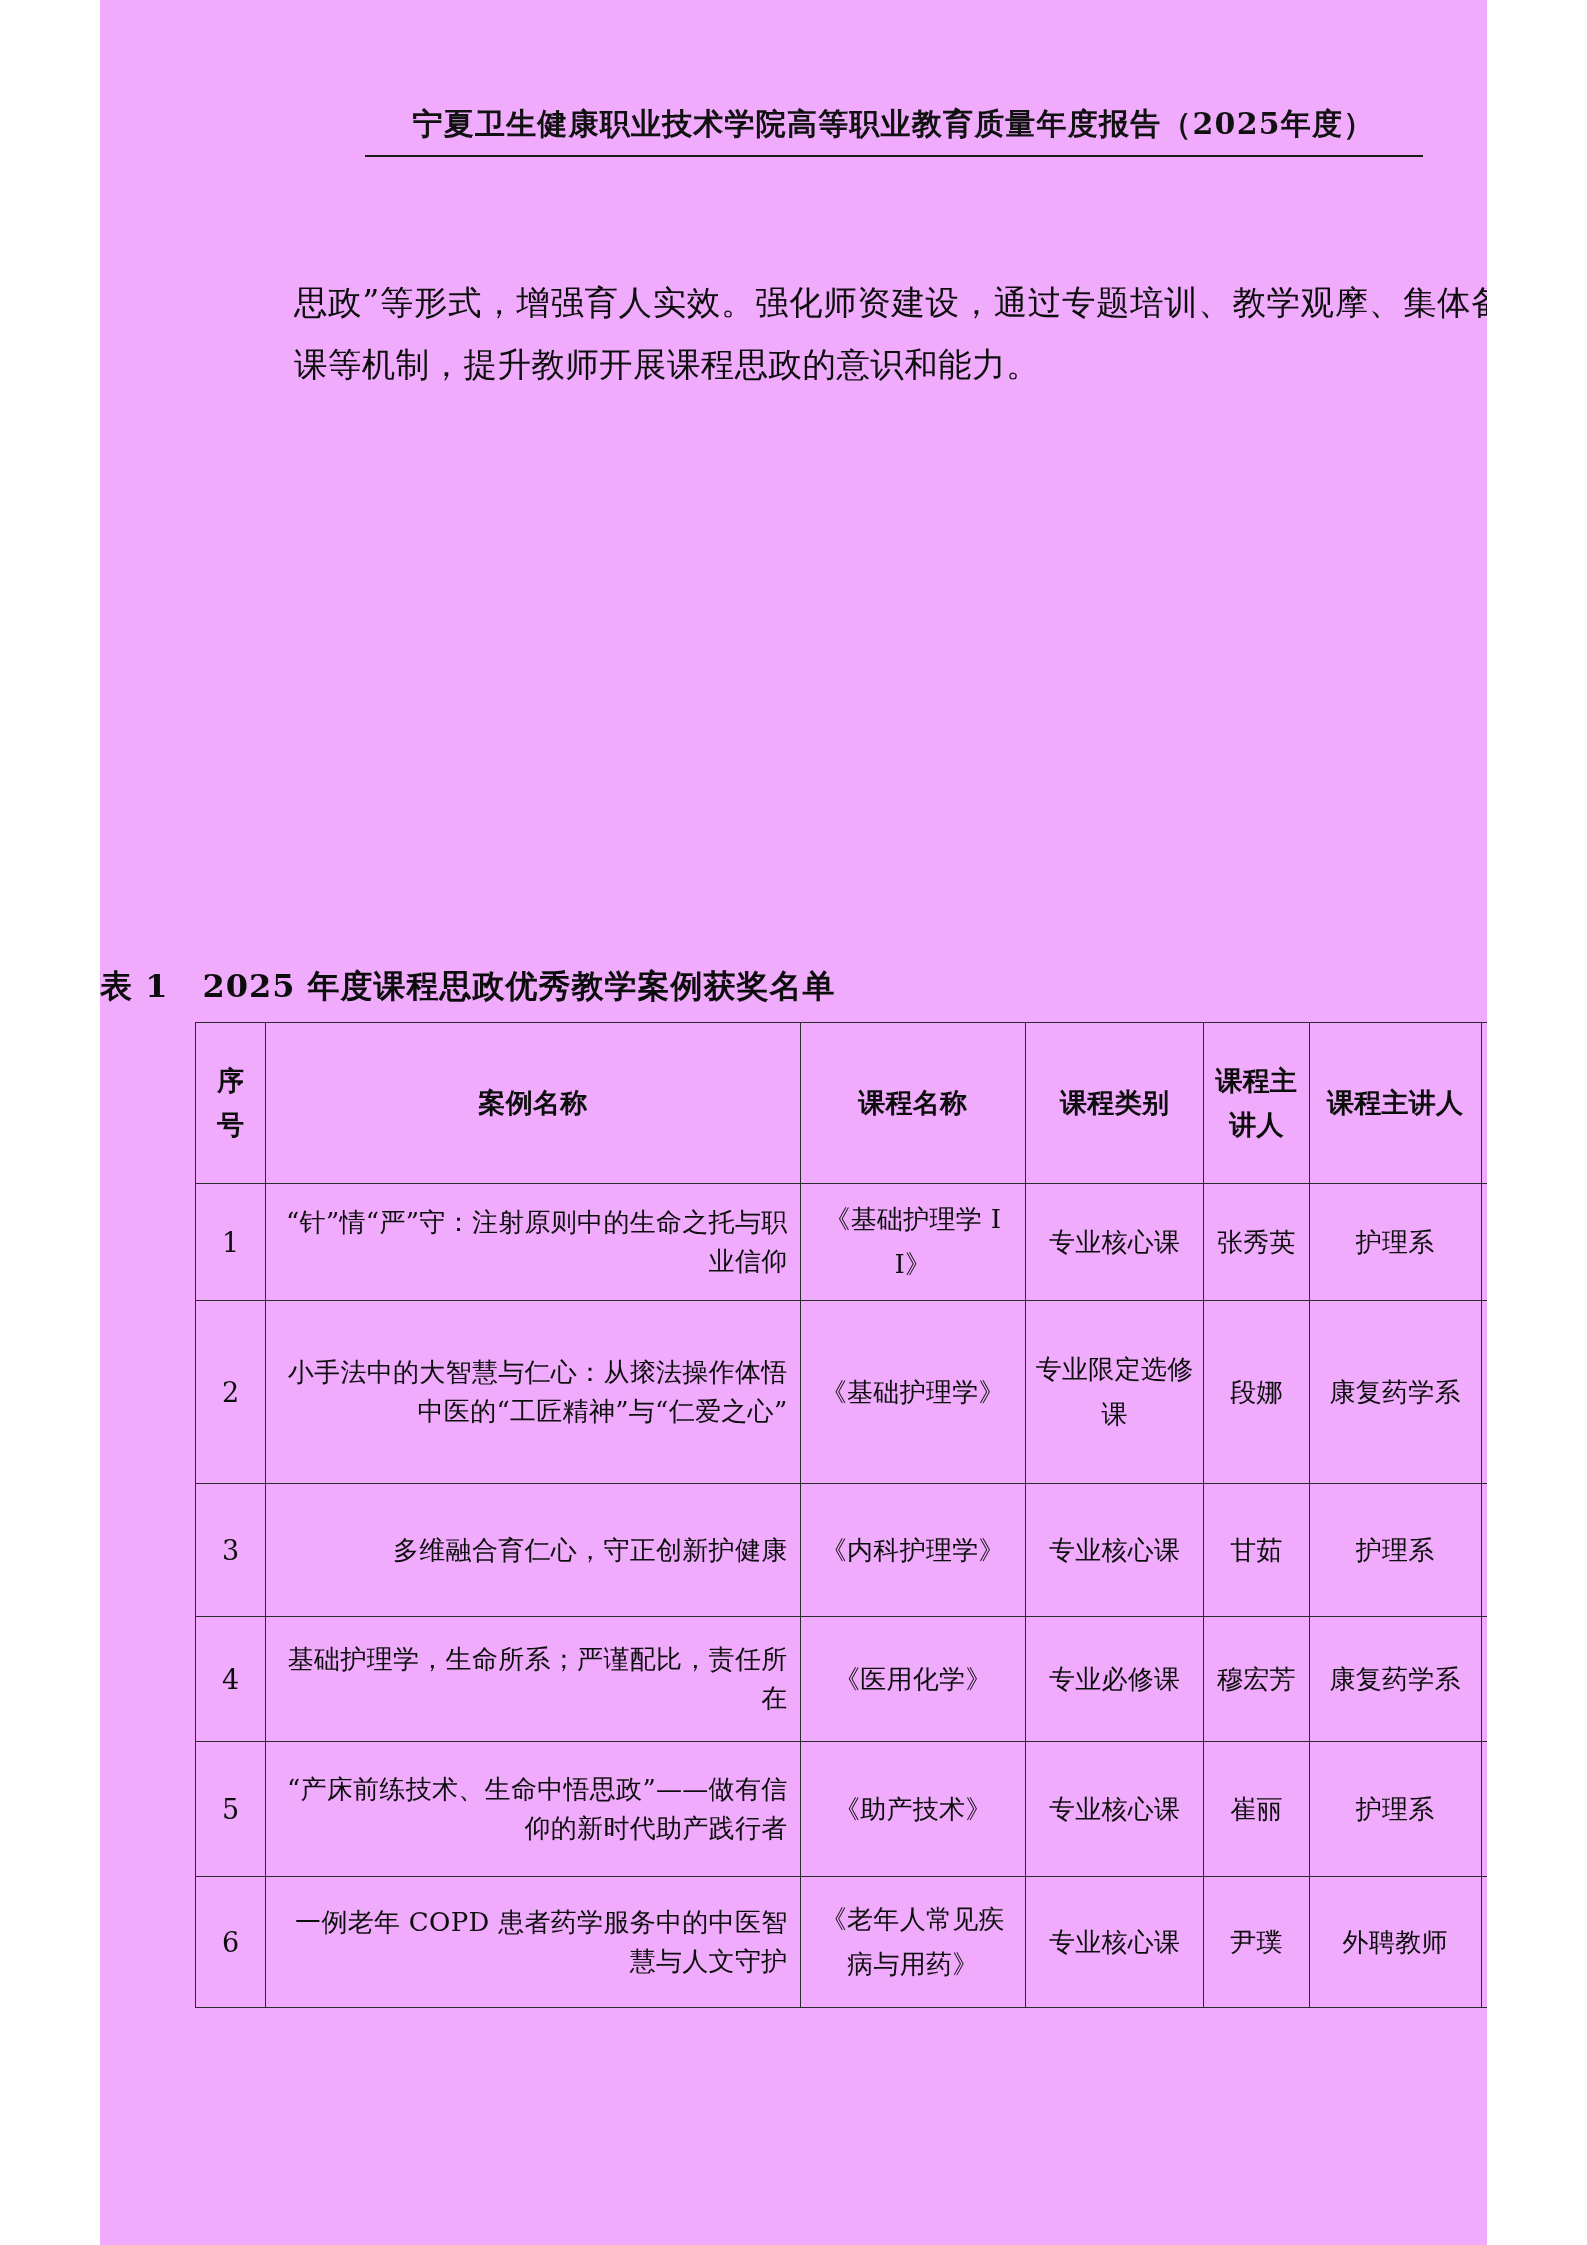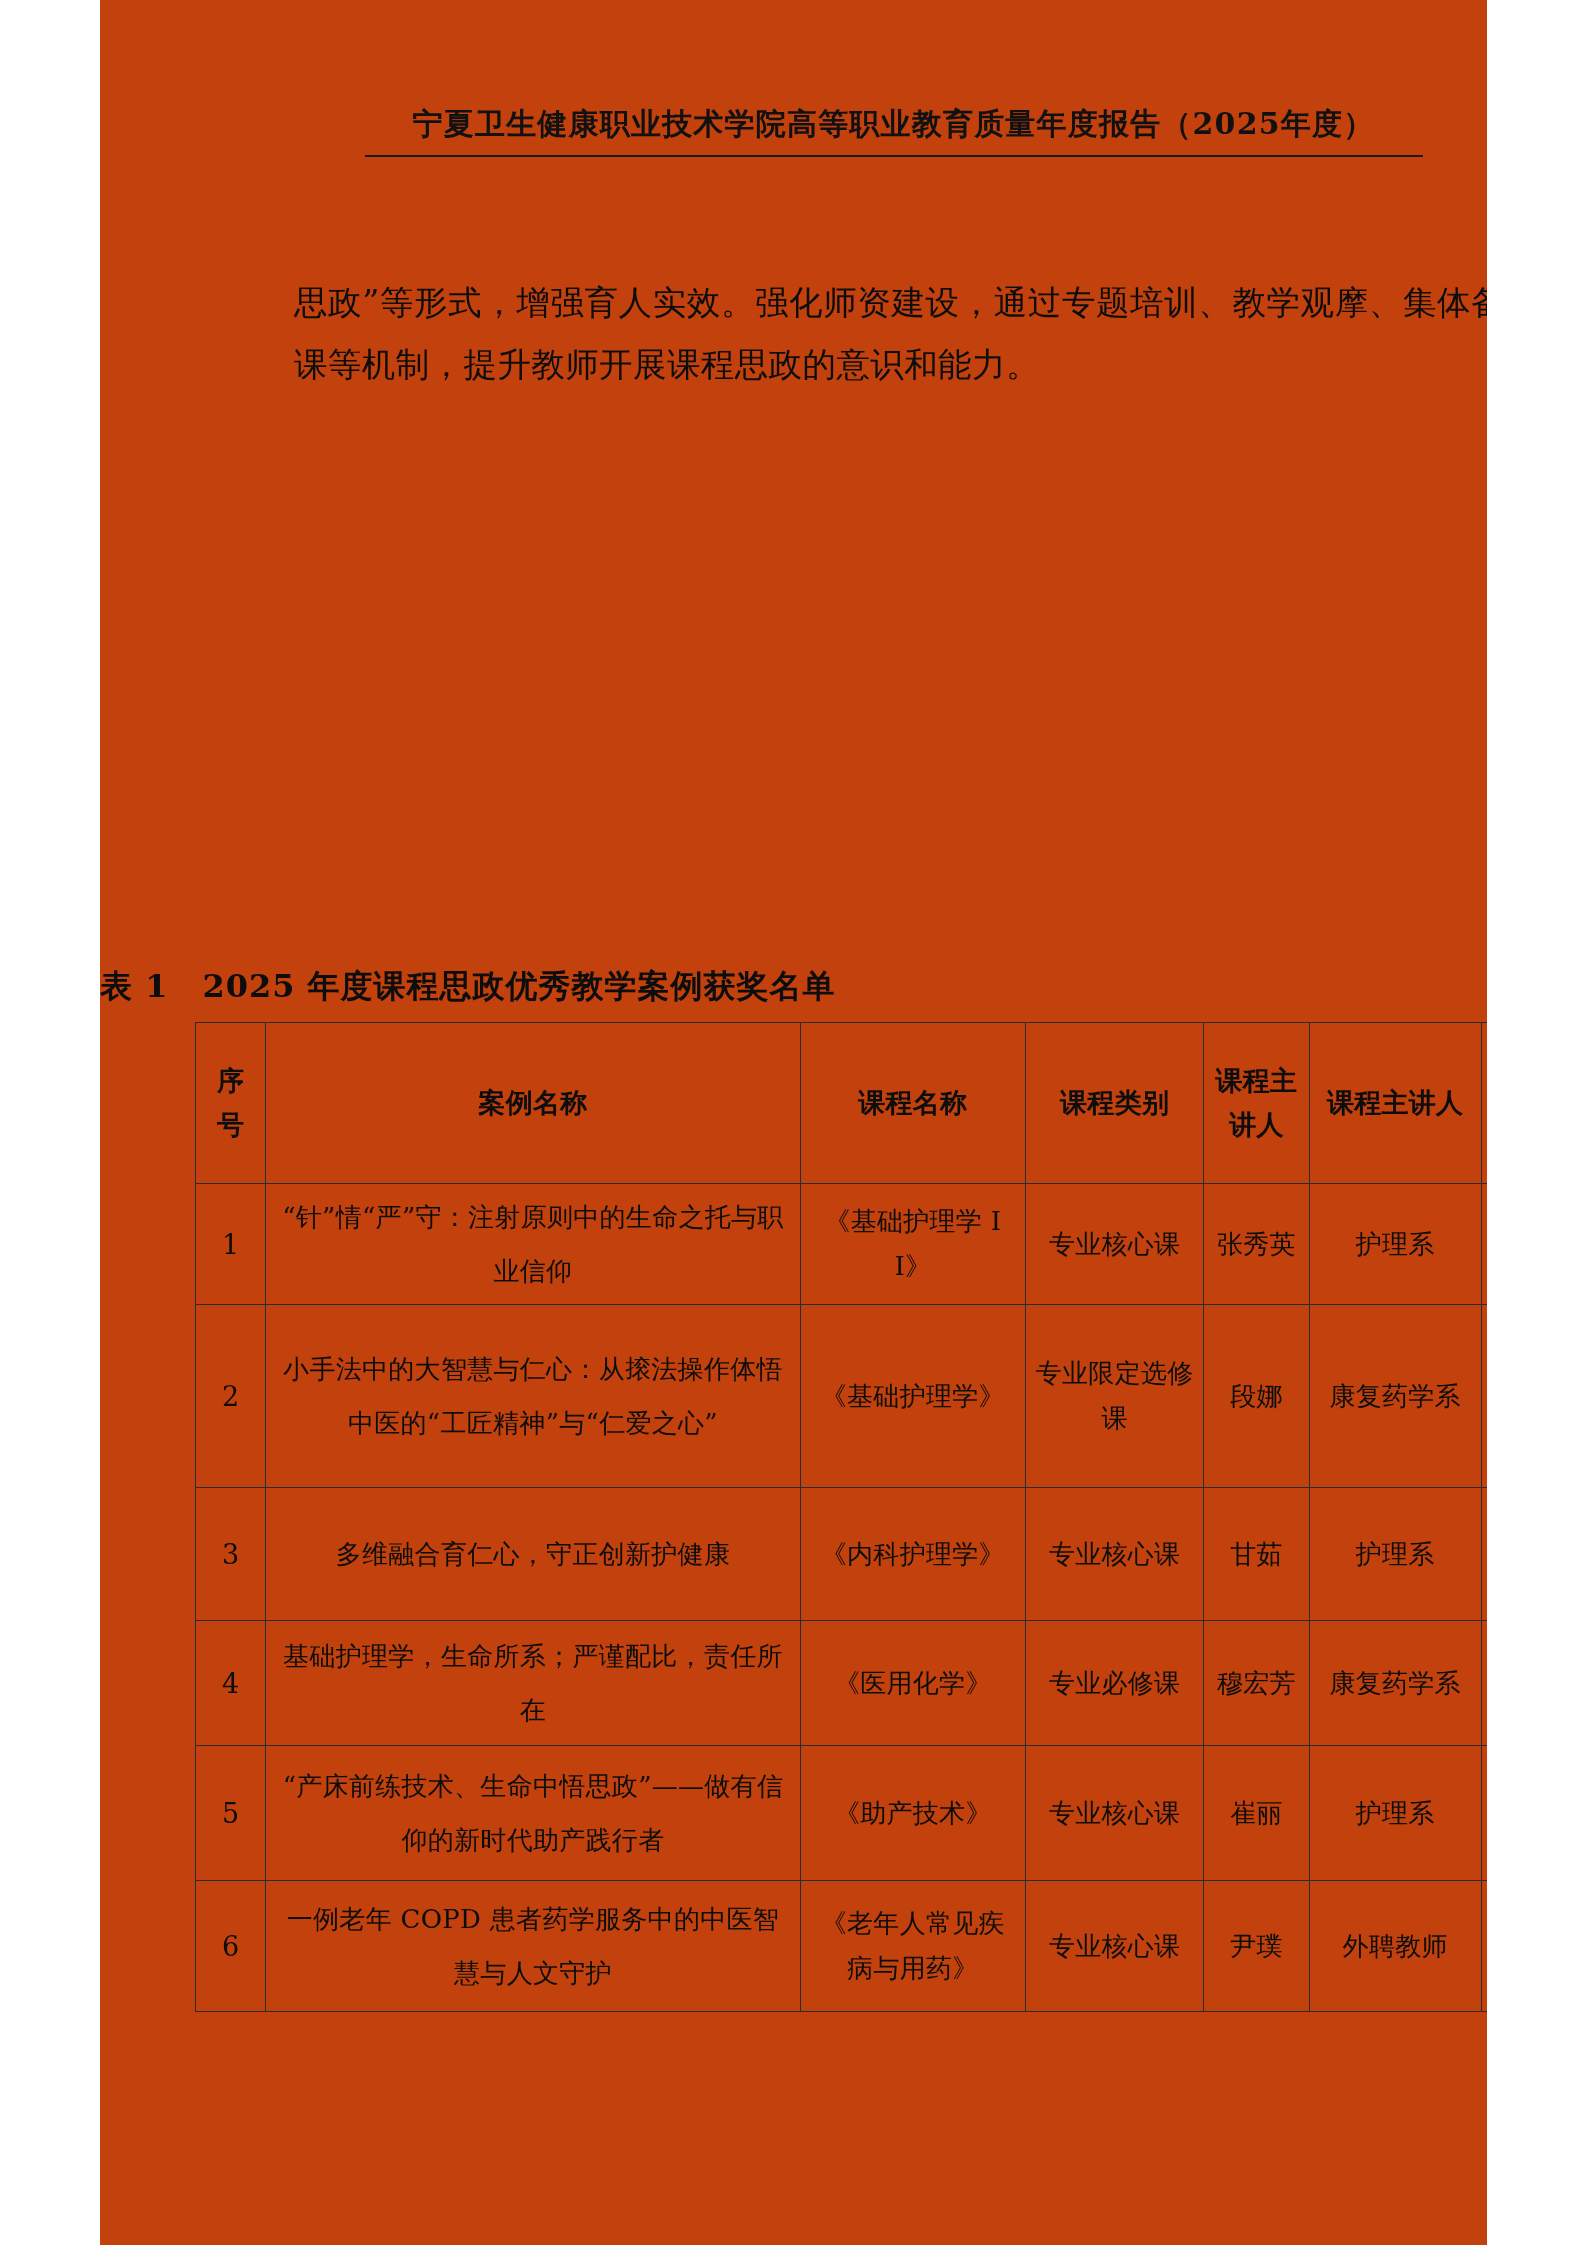--- a/index.html
+++ b/index.html
@@ -9,21 +9,21 @@
   }
   body {
     font-family: "DejaVu Serif", "Liberation Serif", serif;
     color: #000000;
   }
   #page {
     position: relative;
     width: 1387px;
     height: 2245px;
     margin: 0 auto;
-    background: #c2410c;
+    background: #f0abfc;
     box-sizing: border-box;
     padding: 0;
     overflow: hidden;
   }
 
   
   .header-zone {
     position: absolute;
     left: 0;
     top: 104px;
@@ -107,23 +107,24 @@
     word-break: break-all;
   }
   table.awards thead th {
     font-size: 27px;
     line-height: 44px;
     font-weight: 600;
     height: 148px;
   }
   table.awards tbody td { font-size: 26px; }
   table.awards tbody td.casename {
-    line-height: 54px;
+    line-height: 39px;
     padding-left: 12px;
     padding-right: 12px;
+    text-align: right;
   }
   table.awards tbody td.idx { font-size: 27px; }
 
   col.c-idx    { width: 68px; }
   col.c-case   { width: 516px; }
   col.c-course { width: 218px; }
   col.c-type   { width: 172px; }
   col.c-teach  { width: 102px; }
   col.c-dept   { width: 166px; }
   col.c-award  { width: 152px; }

